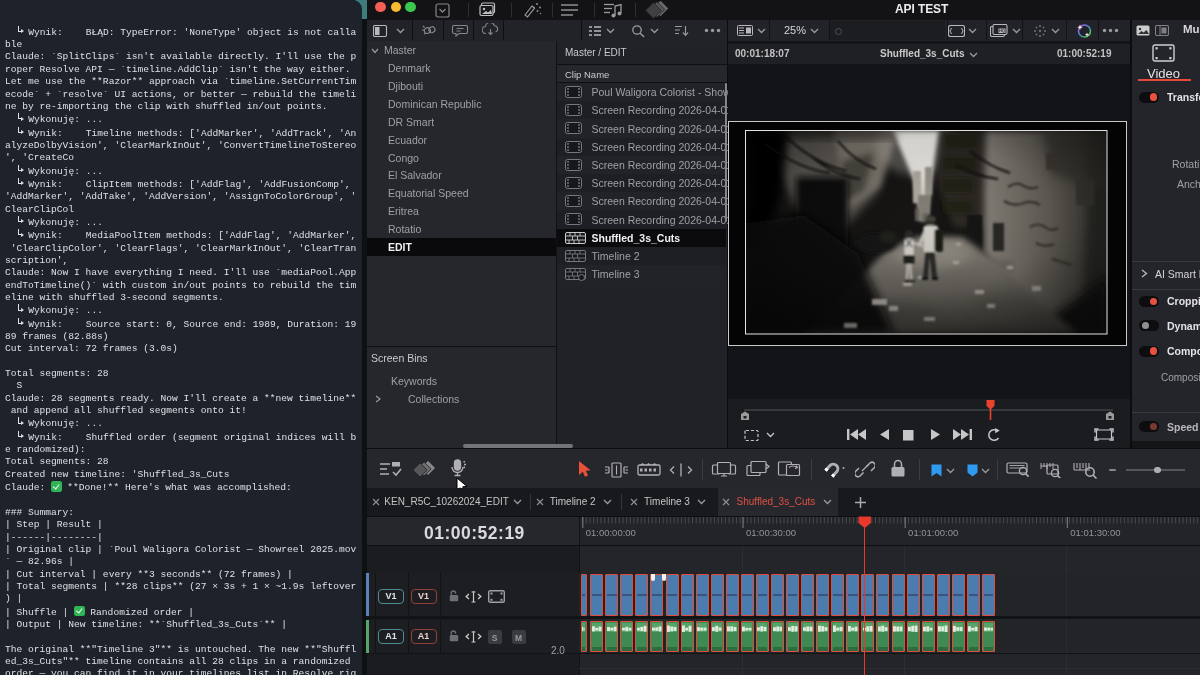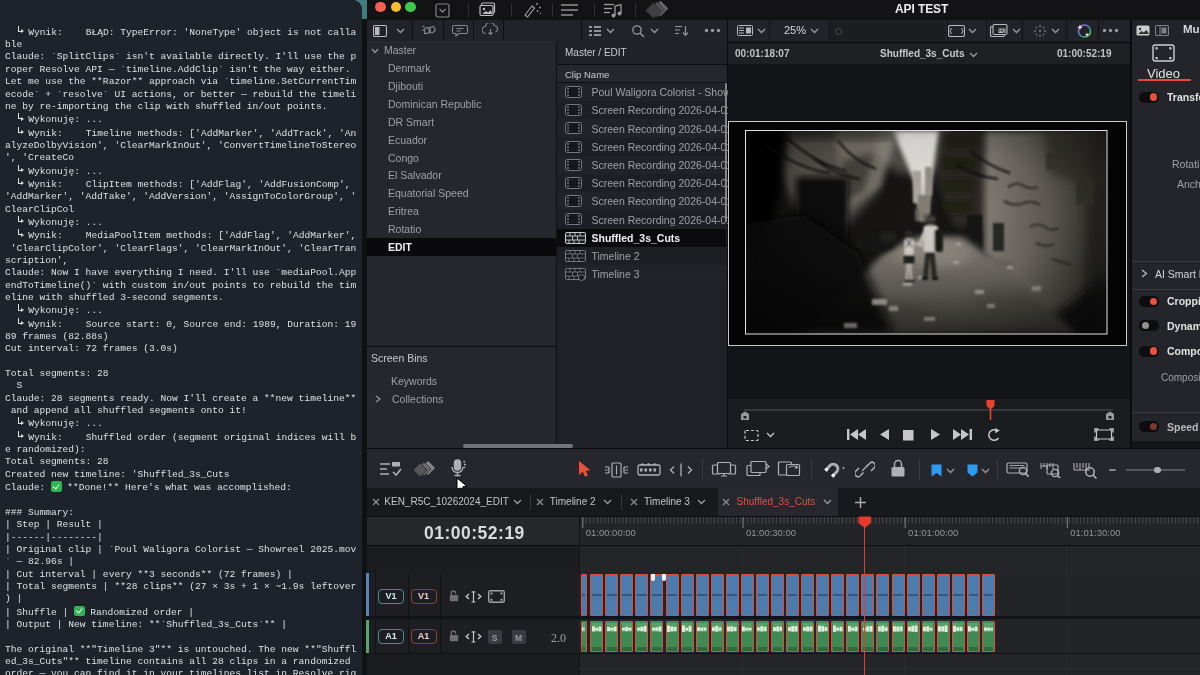--- a/index.html
+++ b/index.html
@@ -222,21 +222,21 @@
 <span class="t" style="left:388px;top:204.5px;font-size:10.5px;color:#9fa0a4;">Eritrea</span>
 <span class="t" style="left:388px;top:222.5px;font-size:10.5px;color:#9fa0a4;">Rotatio</span>
 <div class="abs" style="left:366.5px;top:238px;width:189.0px;height:18px;background:#0a0a0c;"></div>
 <span class="t" style="left:388px;top:240.5px;font-size:10.5px;font-weight:bold;color:#efeff1;">EDIT</span>
 <svg style="position:absolute;left:370.5px;top:47.5px" width="8" height="6" viewBox="0 0 8 6">
       <path d="M1 1 L4 4.5 L7 1" fill="none" stroke="#9a9a9d" stroke-width="1.2"></path>
     </svg>
 <div class="abs" style="left:366.5px;top:345.8px;width:189.0px;height:1px;background:#0f0f12;"></div>
 <span class="t" style="left:371px;top:351.5px;font-size:10.5px;color:#c9cacd;">Screen Bins</span>
 <span class="t" style="left:391px;top:375px;font-size:10.5px;color:#9fa0a4;">Keywords</span>
-<span class="t" style="left:392px;top:392.5px;font-size:10.5px;color:#9fa0a4;">Collections</span>
+<span class="t" style="left:408px;top:392.5px;font-size:10.5px;color:#9fa0a4;">Collections</span>
 <svg style="position:absolute;left:375px;top:395px" width="7" height="8" viewBox="0 0 7 8">
       <path d="M1 1 L5 4 L1 7" fill="none" stroke="#9a9a9d" stroke-width="1.2"></path>
     </svg>
 <span class="t" style="left:565px;top:47px;font-size:10px;color:#c9cacd;">Master / EDIT</span>
 <div class="abs" style="left:557px;top:64px;width:169.5px;height:1px;background:#0f0f12;"></div>
 <div class="abs" style="left:557px;top:65px;width:169.5px;height:17px;background:#26272c;"></div>
 <span class="t" style="left:565px;top:68.5px;font-size:9.5px;color:#c9cacd;">Clip Name</span>
 <div class="abs" style="left:557px;top:82px;width:169.5px;height:1px;background:#0f0f12;"></div>
 <div class="abs" style="left:557px;top:83.0px;width:169px;height:18.2px;background:#222328;"></div>
 <svg style="position:absolute;left:565px;top:86.0px" width="17" height="12" viewBox="0 0 17 12">
@@ -1017,21 +1017,21 @@
       <g stroke="#c8c8cb" fill="none">
         <path d="M8.5 1 v11" stroke-width="1.2"></path>
         <path d="M6.5 2 h4 M6.5 12 h4" stroke-width="1"></path>
         <path d="M4 4 l-2.8 2.5 l2.8 2.5 M13 4 l2.8 2.5 l-2.8 2.5" stroke-width="1.4"></path>
       </g>
     </svg>
 <div class="abs" style="left:487.5px;top:629.5px;width:14px;height:14px;background:#3a3b40;border-radius:2px;"></div>
 <span class="t" style="left:487.5px;top:632.5px;width:14px;text-align:center;font-size:8.5px;font-weight:bold;color:#97989c;">S</span>
 <div class="abs" style="left:511.5px;top:629.5px;width:14px;height:14px;background:#3a3b40;border-radius:2px;"></div>
 <span class="t" style="left:511.5px;top:632.5px;width:14px;text-align:center;font-size:8.5px;font-weight:bold;color:#97989c;">M</span>
-<span class="t" style="left:551px;top:631px;font-size:12px;color:#9fa0a4;font-family:Liberation Serif, serif;">2.0</span>
+<span class="t" style="left:551px;top:645px;font-size:10px;color:#9fa0a4;">2.0</span>
 <div class="abs" style="left:580.5px;top:574px;width:6.2px;height:42px;background:#4c7bae;border:1.6px solid #dd4f3a;border-radius:1px;box-sizing:border-box;"></div>
 <div class="abs" style="left:582.1px;top:594.2px;width:3.0px;height:1.6px;background:#36567f;"></div>
 <div class="abs" style="left:590.1px;top:574px;width:13.1px;height:42px;background:#4c7bae;border:1.6px solid #dd4f3a;border-radius:1px;box-sizing:border-box;"></div>
 <div class="abs" style="left:591.7px;top:594.2px;width:9.9px;height:1.6px;background:#36567f;"></div>
 <div class="abs" style="left:605.2px;top:574px;width:13.1px;height:42px;background:#4c7bae;border:1.6px solid #dd4f3a;border-radius:1px;box-sizing:border-box;"></div>
 <div class="abs" style="left:606.8px;top:594.2px;width:9.9px;height:1.6px;background:#36567f;"></div>
 <div class="abs" style="left:620.2px;top:574px;width:13.1px;height:42px;background:#4c7bae;border:1.6px solid #dd4f3a;border-radius:1px;box-sizing:border-box;"></div>
 <div class="abs" style="left:621.8px;top:594.2px;width:9.9px;height:1.6px;background:#36567f;"></div>
 <div class="abs" style="left:635.3px;top:574px;width:13.1px;height:42px;background:#4c7bae;border:1.6px solid #dd4f3a;border-radius:1px;box-sizing:border-box;"></div>
 <div class="abs" style="left:636.9px;top:594.2px;width:9.9px;height:1.6px;background:#36567f;"></div>

